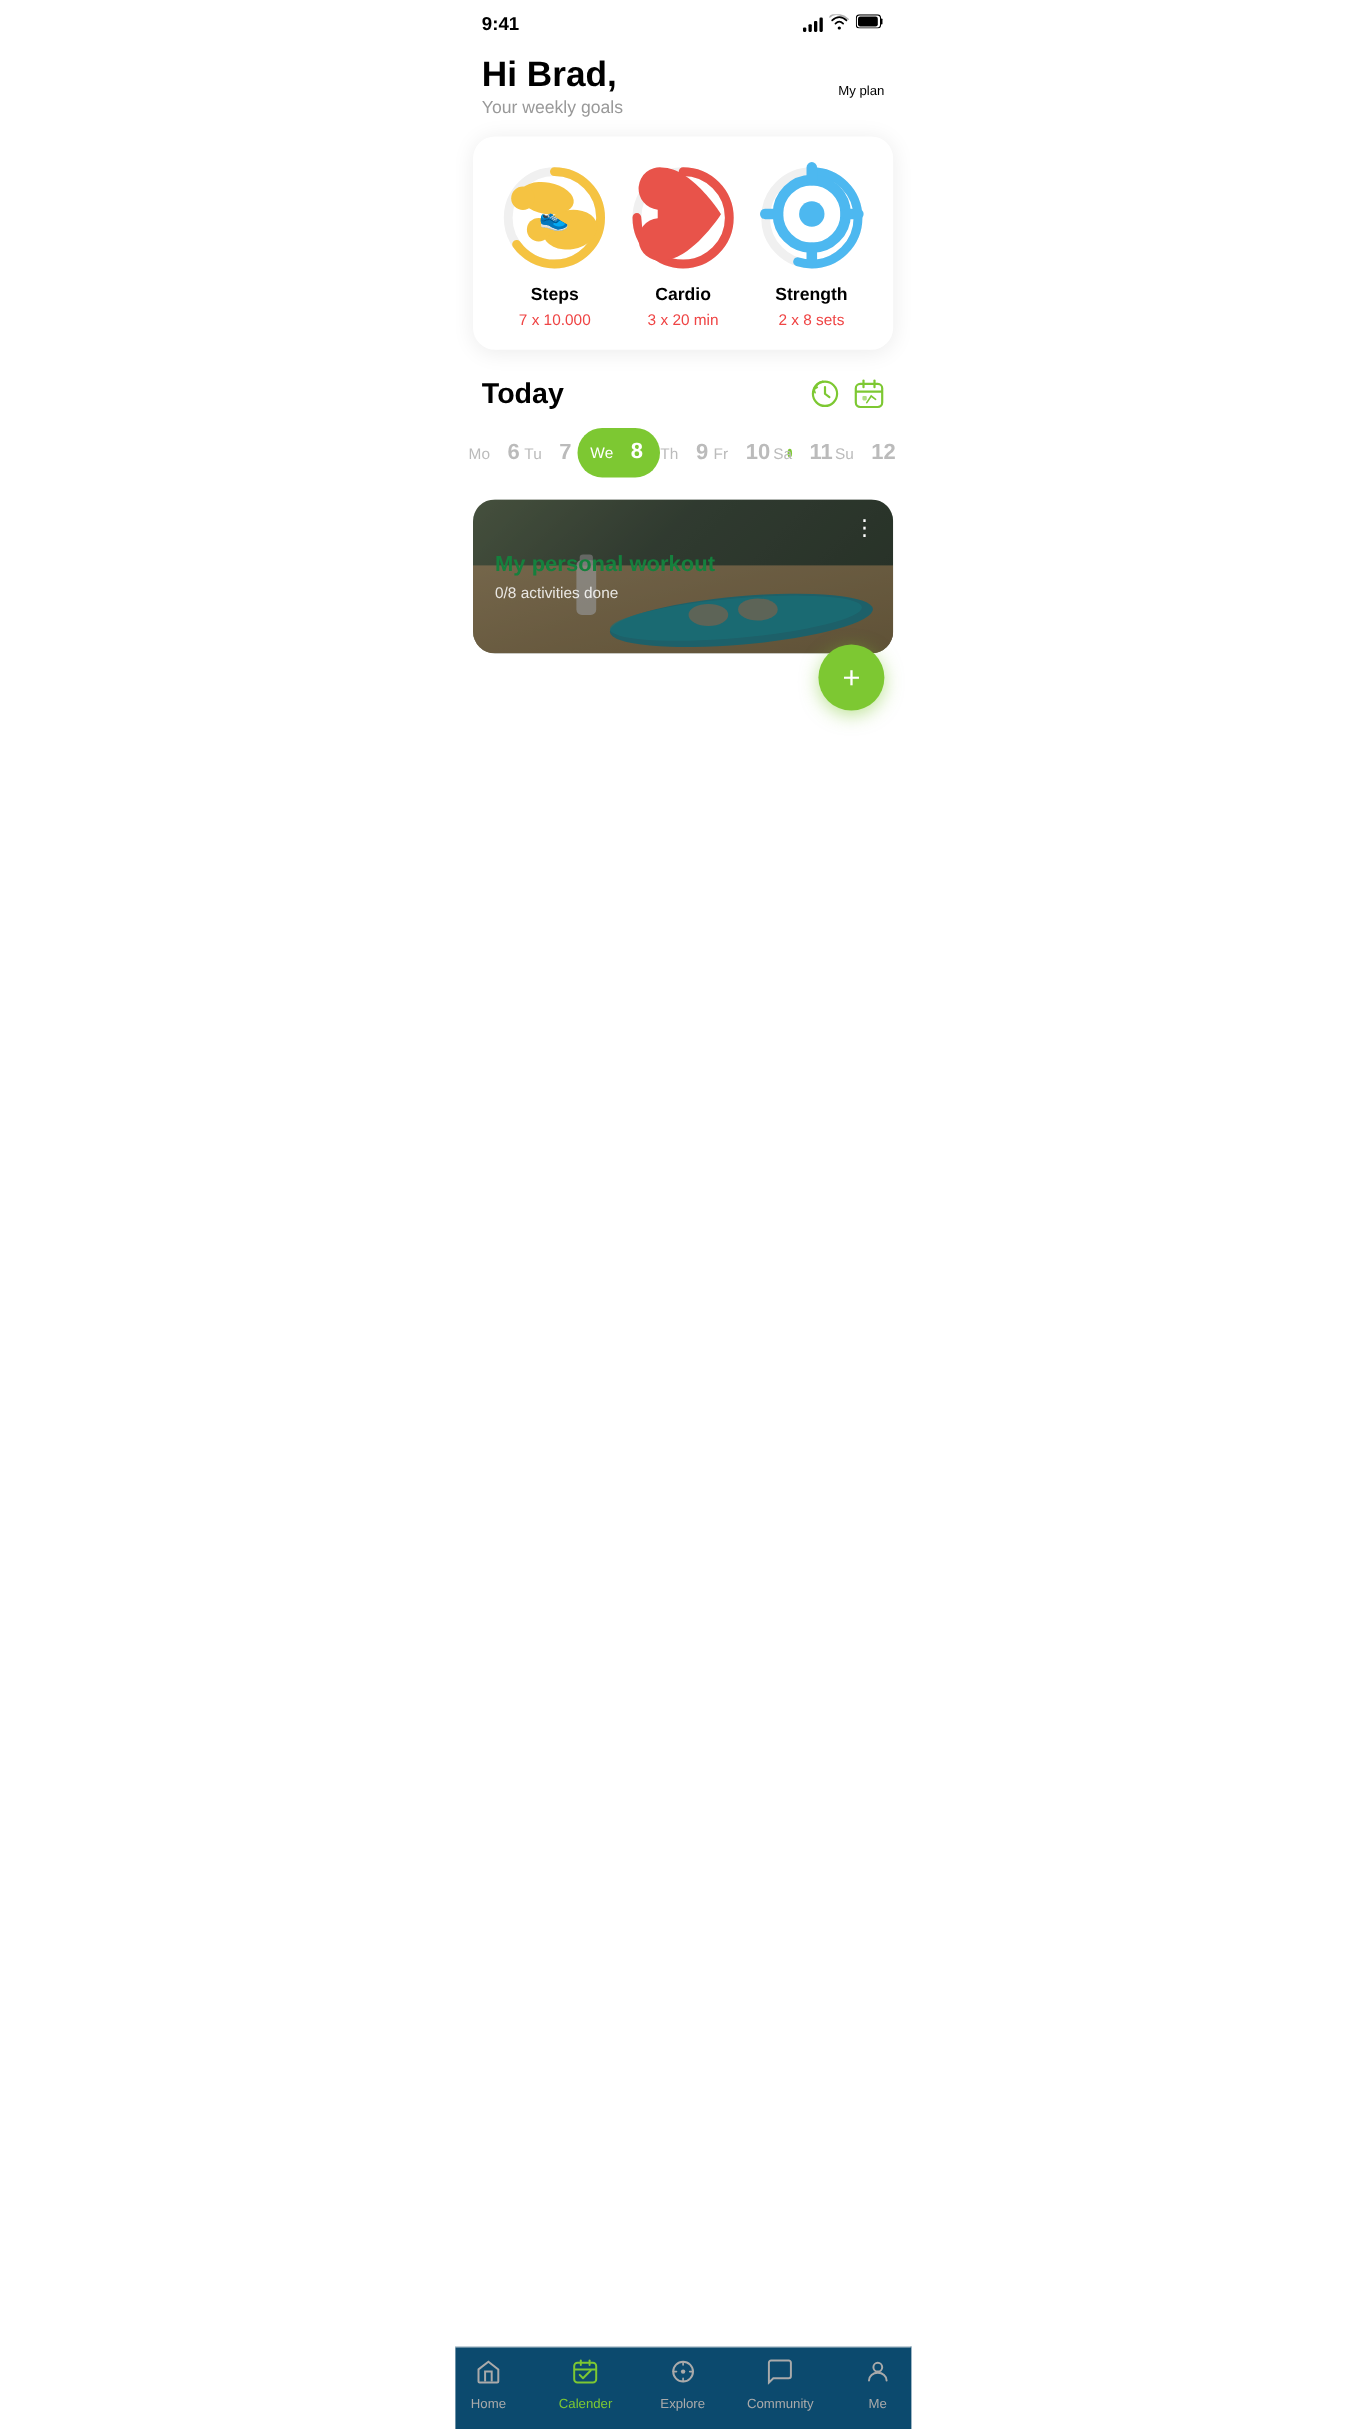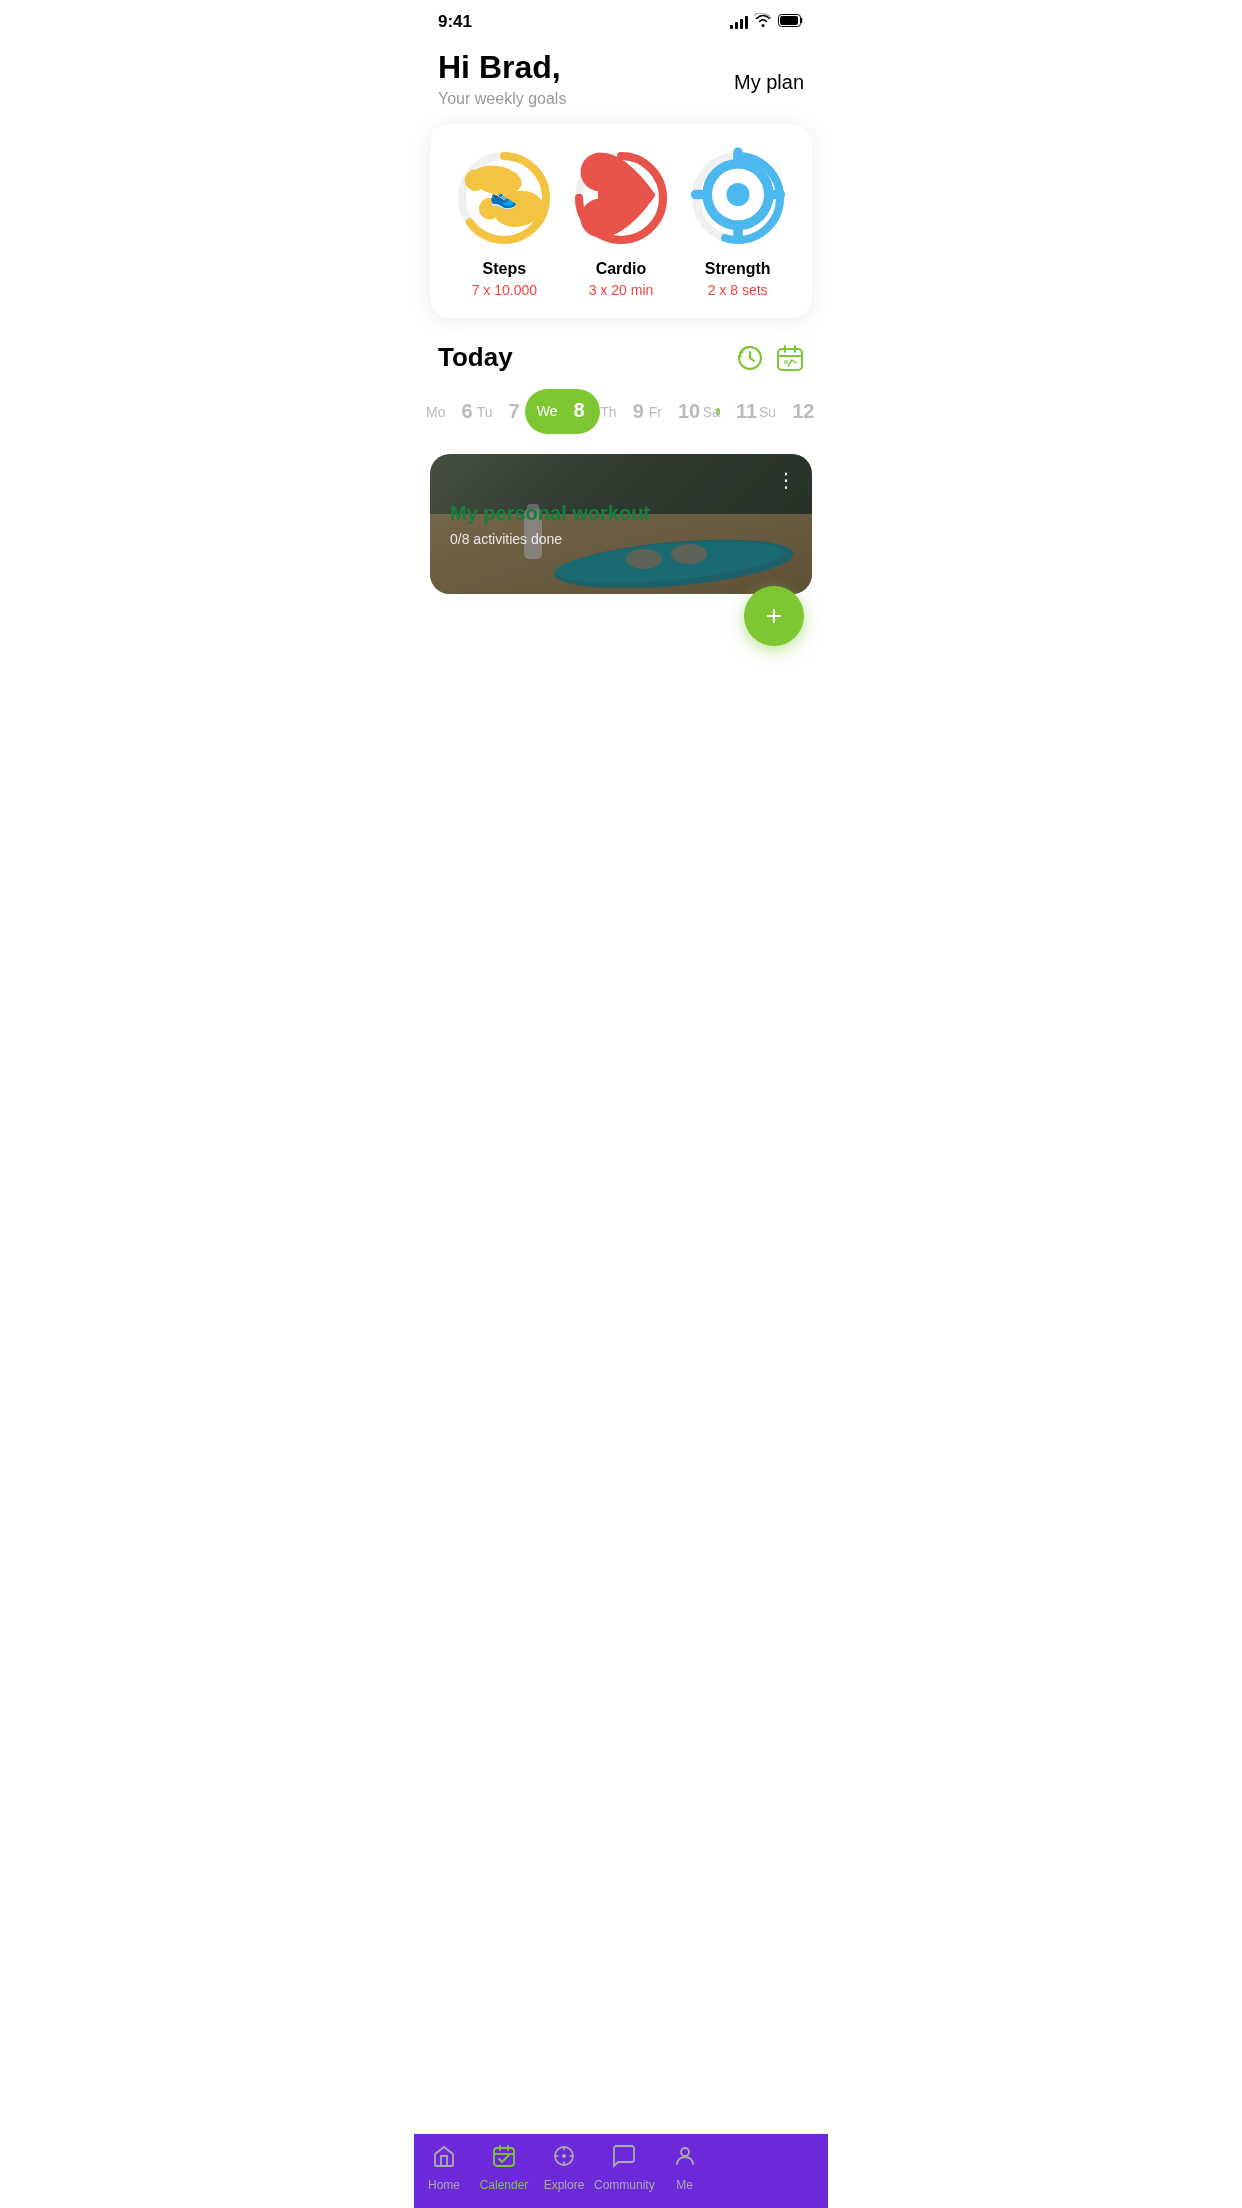--- a/index.html
+++ b/index.html
@@ -58,21 +58,21 @@
       font-weight: 700;
       color: #000;
       line-height: 1.2;
     }
     .greeting-sub {
       font-size: 16px;
       color: #999;
       margin-top: 4px;
     }
     .my-plan-btn {
-      font-size: 20px;
+      font-size: 12px;
       color: #000;
       font-weight: 500;
       background: none;
       border: none;
       cursor: pointer;
       margin-top: 8px;
     }
 
     
     .goals-card {
@@ -256,24 +256,24 @@
     }
 
     
     .bottom-nav {
       position: fixed;
       bottom: 0;
       left: 50%;
       transform: translateX(-50%);
       width: 414px;
       display: flex;
-      justify-content: flex-start;
+      justify-content: space-between;
       align-items: center;
       padding: 10px 0 16px;
-      background: #6d28d9;
+      background: #0c4a6e;
       border-top: 1px solid #eee;
       margin-top: 12px;
     }
     .nav-item {
       display: flex;
       flex-direction: column;
       align-items: center;
       gap: 4px;
       cursor: pointer;
       min-width: 60px;

